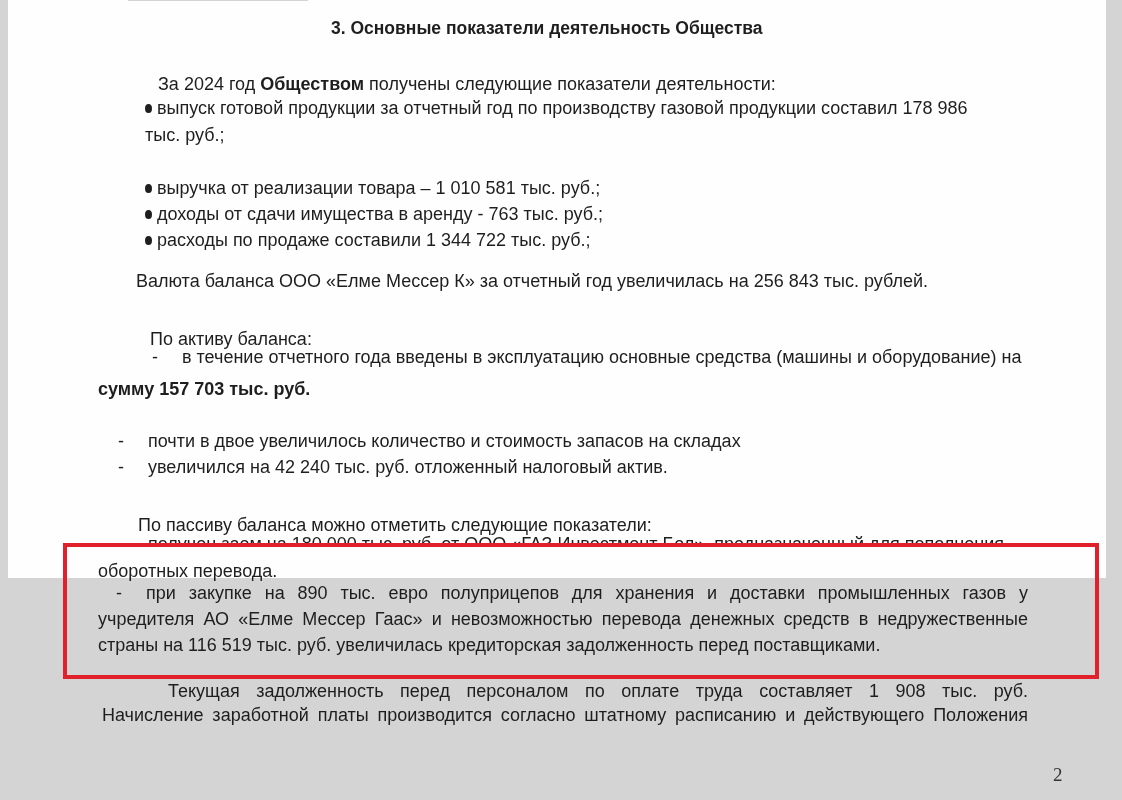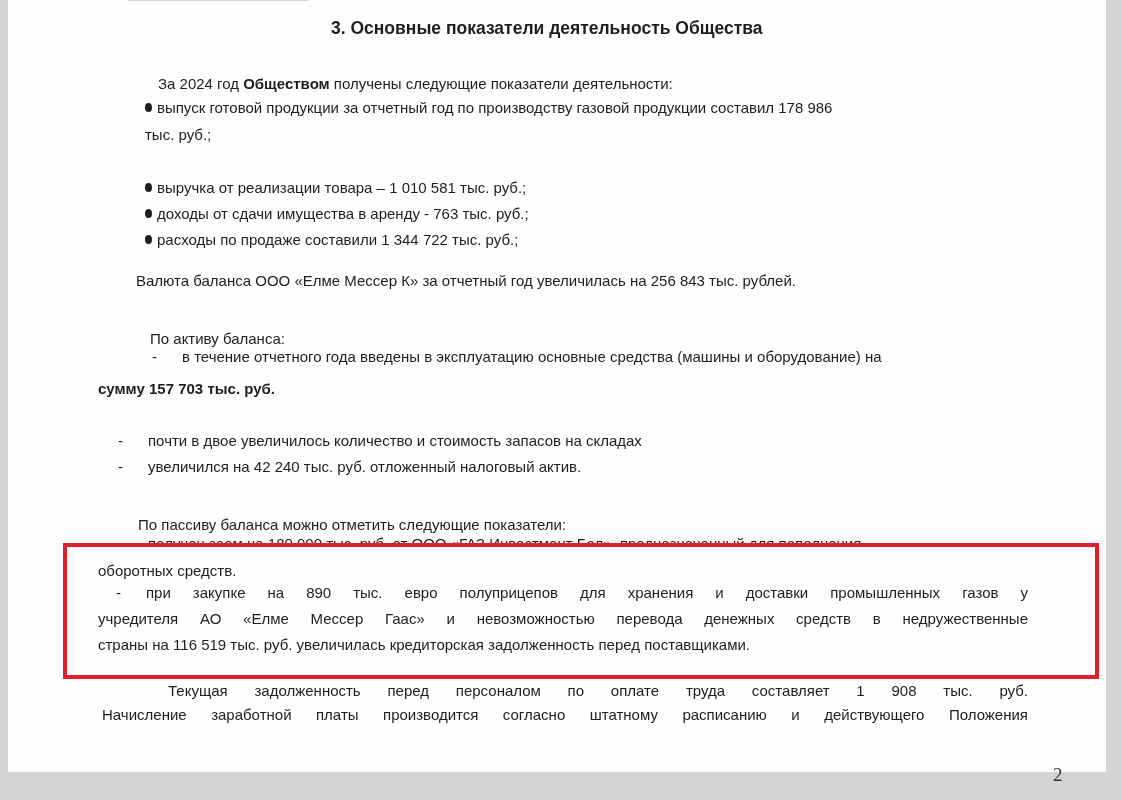--- a/index.html
+++ b/index.html
@@ -4,26 +4,26 @@
 <style>
   html, body { margin: 0; padding: 0; }
   body {
     width: 1122px; height: 800px; overflow: hidden;
     background: #d4d4d4;
     font-family: "Liberation Sans", sans-serif;
     color: #1e1e1e;
     position: relative;
   }
   .page {
-    position: absolute; left: 8px; top: 0; width: 1098px; height: 772px;
+    position: absolute; left: 8px; top: 0; width: 1098px; height: 578px;
     background: #fefefe;
   }
   .line {
     position: absolute; white-space: nowrap;
-    font-size: 15px; line-height: 22px;
+    font-size: 18px; line-height: 22px;
     transform-origin: left center;
   }
   .just { display: flex; justify-content: space-between; }
   .just span { display: inline-block; }
   .title { font-weight: bold; font-size: 17.5px; }
   b { font-weight: bold; }
   .bullet { display: inline-block; width: 7px; height: 9px; border-radius: 50%; background: #1e1e1e; margin-right: 5px; vertical-align: 1px; }
   .dash { display: inline-block; width: 30px; }
   .highlight {
     position: absolute; left: 55px; top: 543px; width: 1028px; height: 128px;
@@ -75,21 +75,21 @@
   </div>
 
   <div class="line" style="left:130px; top:514px;">По пассиву баланса можно отметить следующие показатели:</div>
 
   <div class="line" style="left:110px; top:533px; clip-path: inset(0 0 8px 0);">
     <span class="dash">-</span><span>получен заем на 180 000 тыс. руб. от ООО «ГАЗ Инвестмент Бел», предназначенный для пополнения</span>
   </div>
 
   <div class="highlight"></div>
 
-  <div class="line" style="left:90px; top:560px;">оборотных средств.</div>
+  <div class="line" style="left:90px; top:560px;">оборотных перевода.</div>
   <div class="line just" style="left:108px; top:582px; width:912px;">
     <span class="dash">-</span>
       <span style="flex:1; text-align:justify; text-align-last:justify;">при закупке на 890 тыс. евро полуприцепов для хранения и доставки промышленных газов у</span>
   </div>
   <div class="line" style="left:90px; top:608px; width:930px; text-align:justify; text-align-last:justify;">учредителя АО «Елме Мессер Гаас» и невозможностью перевода денежных средств в недружественные</div>
   <div class="line" style="left:90px; top:634px;">страны на 116 519 тыс. руб. увеличилась кредиторская задолженность перед поставщиками.</div>
 
   <div class="line" style="left:160px; top:680px; width:860px; text-align:justify; text-align-last:justify;">Текущая задолженность перед персоналом по оплате труда составляет 1 908 тыс. руб.</div>
   <div class="line" style="left:94px; top:704px; width:926px; text-align:justify; text-align-last:justify;">Начисление заработной платы производится согласно штатному расписанию и действующего Положения</div>
 

